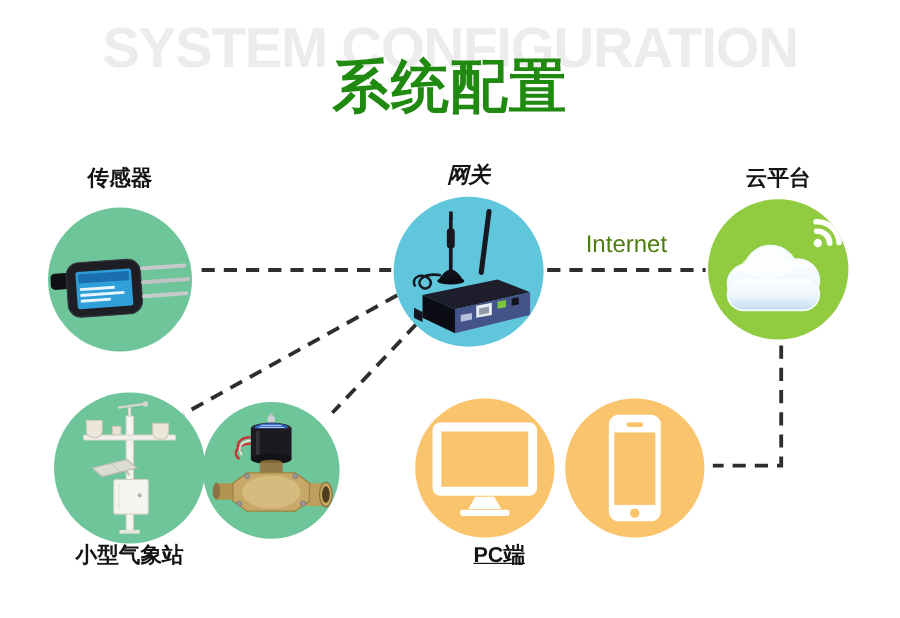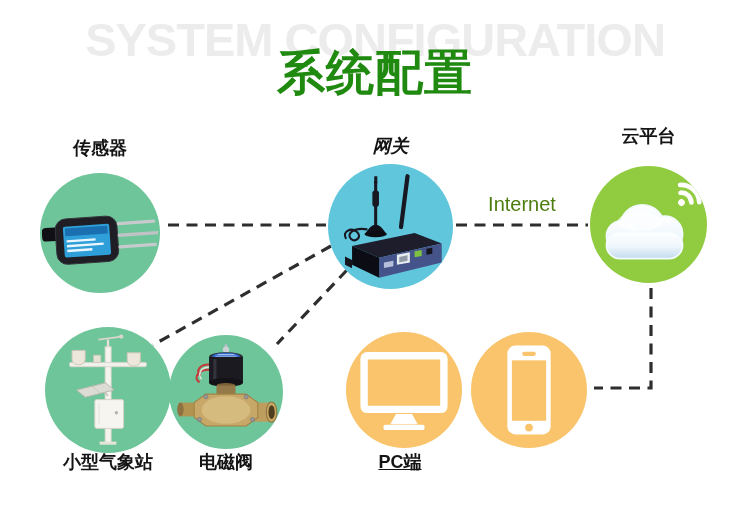--- a/index.html
+++ b/index.html
@@ -42,21 +42,21 @@
       <path d="M168,225 H326"></path>
       <path d="M456,225 H588"></path>
       <path d="M331,246 L153,345"></path>
       <path d="M347,270 L277,344"></path>
       <path d="M651,288 V388 H594"></path>
     </g>
   </svg>
 
   <div class="node-label" style="left:40px;top:139px;width:120px;">传感器</div>
   <div class="node-label" style="left:328px;top:137px;width:125px;font-style:italic;">网关</div>
-  <div class="node-label" style="left:590px;top:127px;width:117px;">云平台</div>
+  <div class="node-label" style="left:590px;top:139px;width:117px;">云平台</div>
   <div class="node-label internet" style="left:455px;top:193px;width:134px;">Internet</div>
 
   <div class="circle" style="left: 40px; top: 173px; width: 120px; height: 120px; background: rgb(110, 197, 154);">
     <svg width="116" height="116" viewBox="0 0 120 120">
       <g transform="rotate(-4 60 60)">
         <rect x="0" y="51" width="18" height="14" rx="4" fill="#101014"></rect>
         <rect x="14" y="43" width="64" height="47" rx="11" fill="#1e1e24" stroke="#36363e" stroke-width="1"></rect>
         <rect x="22" y="51" width="48" height="32" rx="2" fill="#2e9fd8"></rect>
         <rect x="24" y="53" width="44" height="8" rx="1" fill="#1a6fb0"></rect>
         <rect x="25" y="65" width="30" height="2.5" fill="#eaf6ff"></rect>
@@ -173,16 +173,15 @@
   <div class="circle" style="left: 471px; top: 332px; width: 116px; height: 116px; background: rgb(249, 196, 107);">
     <svg width="114" height="114" viewBox="0 0 100 100">
       <rect x="31" y="11" width="38" height="78" rx="7" fill="#ffffff"></rect>
       <rect x="44" y="16.5" width="12" height="3.6" rx="1.8" style="fill:var(--node_orange)"></rect>
       <rect x="35" y="24" width="30" height="53" style="fill:var(--node_orange)"></rect>
       <circle cx="50" cy="83" r="3.4" style="fill:var(--node_orange)"></circle>
     </svg>
   </div>
 
   <div class="node-label" style="left:29px;top:453px;width:158px;font-family:Liberation Serif, serif;">小型气象站</div>
-  <div class="node-label" style="left:166px;top:453px;width:120px;">电磁阀</div>
-  <div class="node-label" style="left:340px;top:453px;width:120px;text-decoration:underline;">PC端</div>
+  <div class="node-label" style="left:356px;top:453px;width:120px;text-decoration:underline;">PC端</div>
 
 </div>
 
 </body></html>

